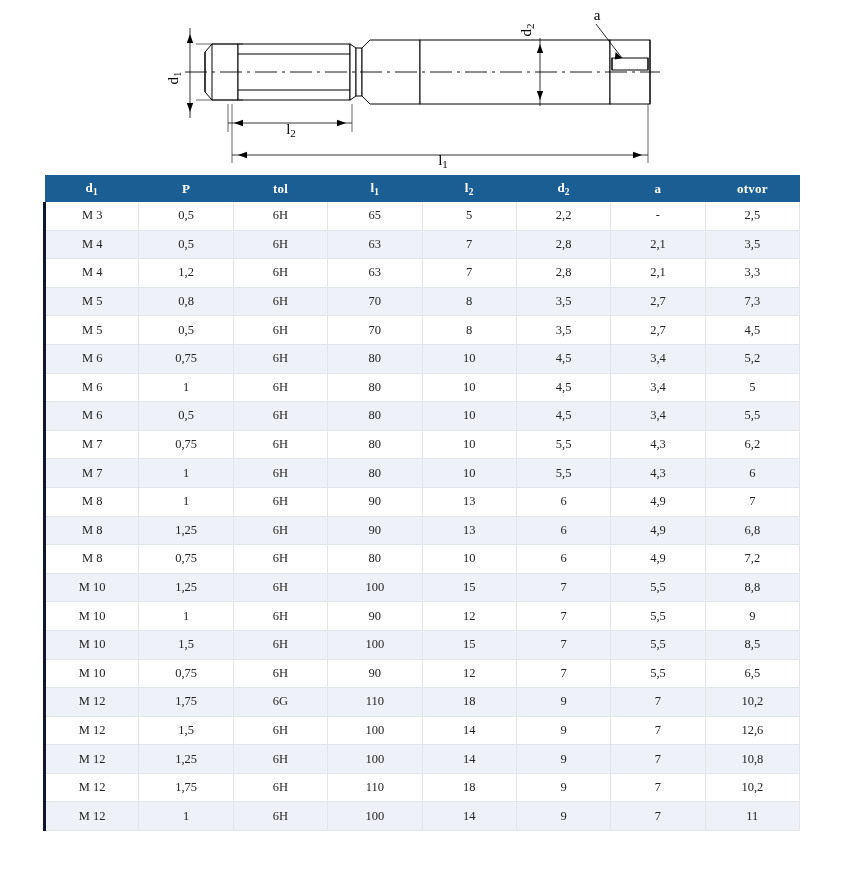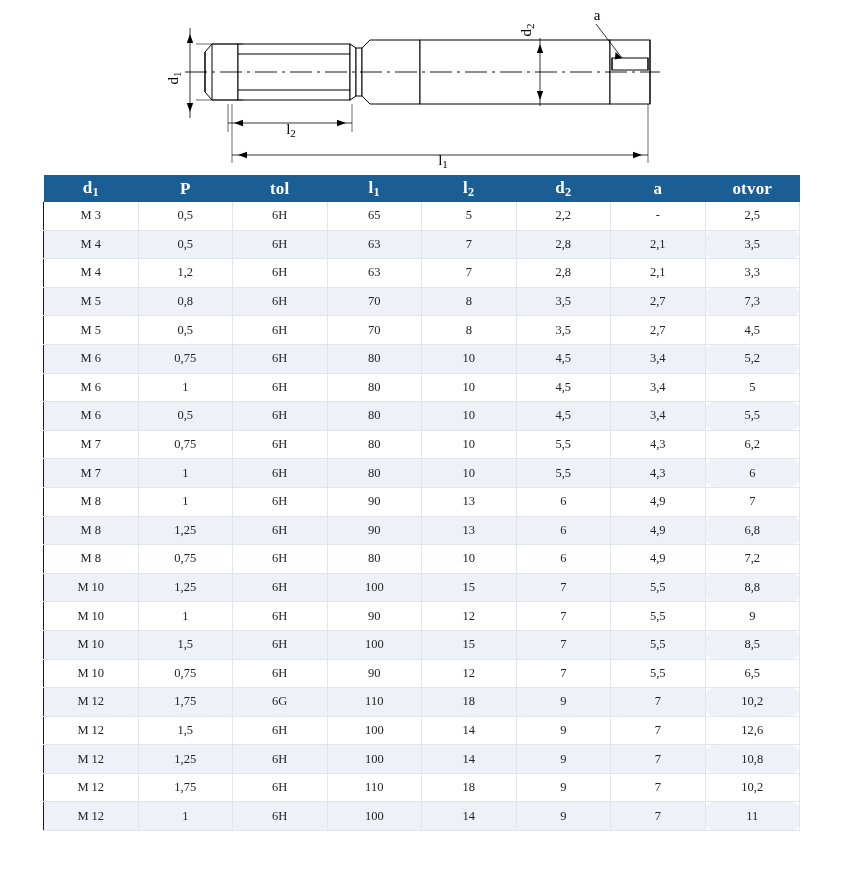--- a/index.html
+++ b/index.html
@@ -35,21 +35,21 @@
     border-collapse: collapse;
     width: 757px;
     table-layout: fixed;
     font-size: 12.5px;
   }
   table.spec thead th {
     background: #1b5e94;
     color: #ffffff;
     font-family: "Liberation Serif", serif;
     font-weight: bold;
-    font-size: 17px;
+    font-size: 13px;
     height: 26px;
     line-height: 26px;
     padding: 0;
     text-align: center;
     border: none;
     letter-spacing: .2px;
   }
   table.spec tbody td {
     height: 27.6px;
     padding: 0;
@@ -61,25 +61,24 @@
     font-size: 12.5px;
     white-space: nowrap;
   }
   table.spec tbody tr:nth-child(odd) td {
     background: #ffffff;
   }
   table.spec tbody tr:nth-child(even) td {
     background: #eef2f8;
   }
   table.spec tbody td:first-child {
-    border-left: 1px solid #0f172a;
+    border-left: 3px solid #0f172a;
   }
   table.spec tbody td:last-child {
     border-right: 1px solid #e2e6ea;
-    border-radius: 9px;
   }
   sub {
     font-size: 72%;
     vertical-align: baseline;
     position: relative;
     top: 3px;
   }
   .dim-label {
     font-family: "Liberation Serif", serif;
     font-size: 15px;

